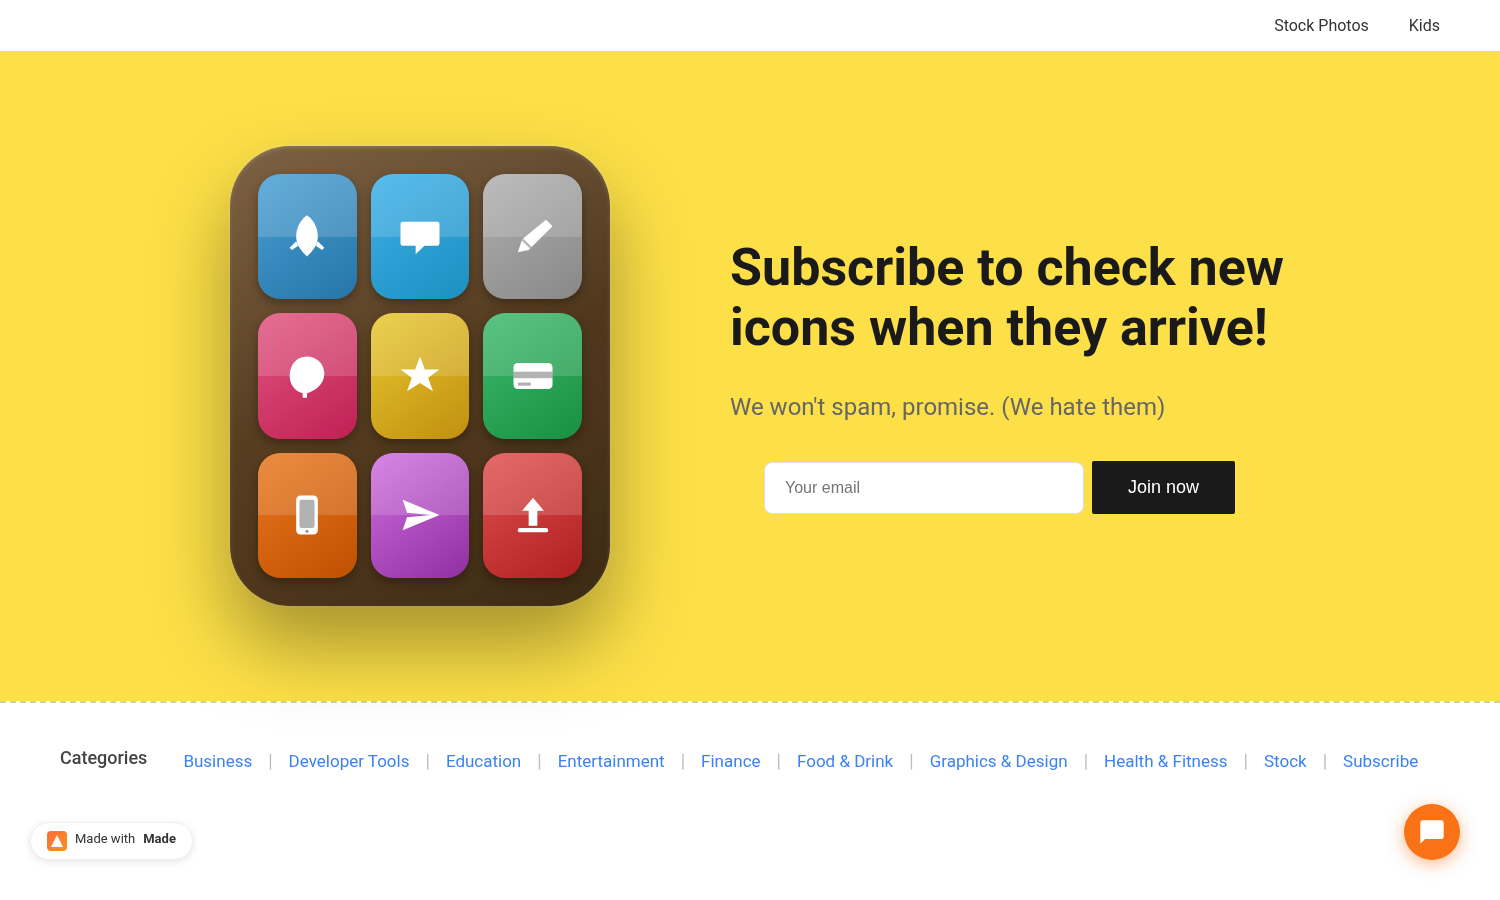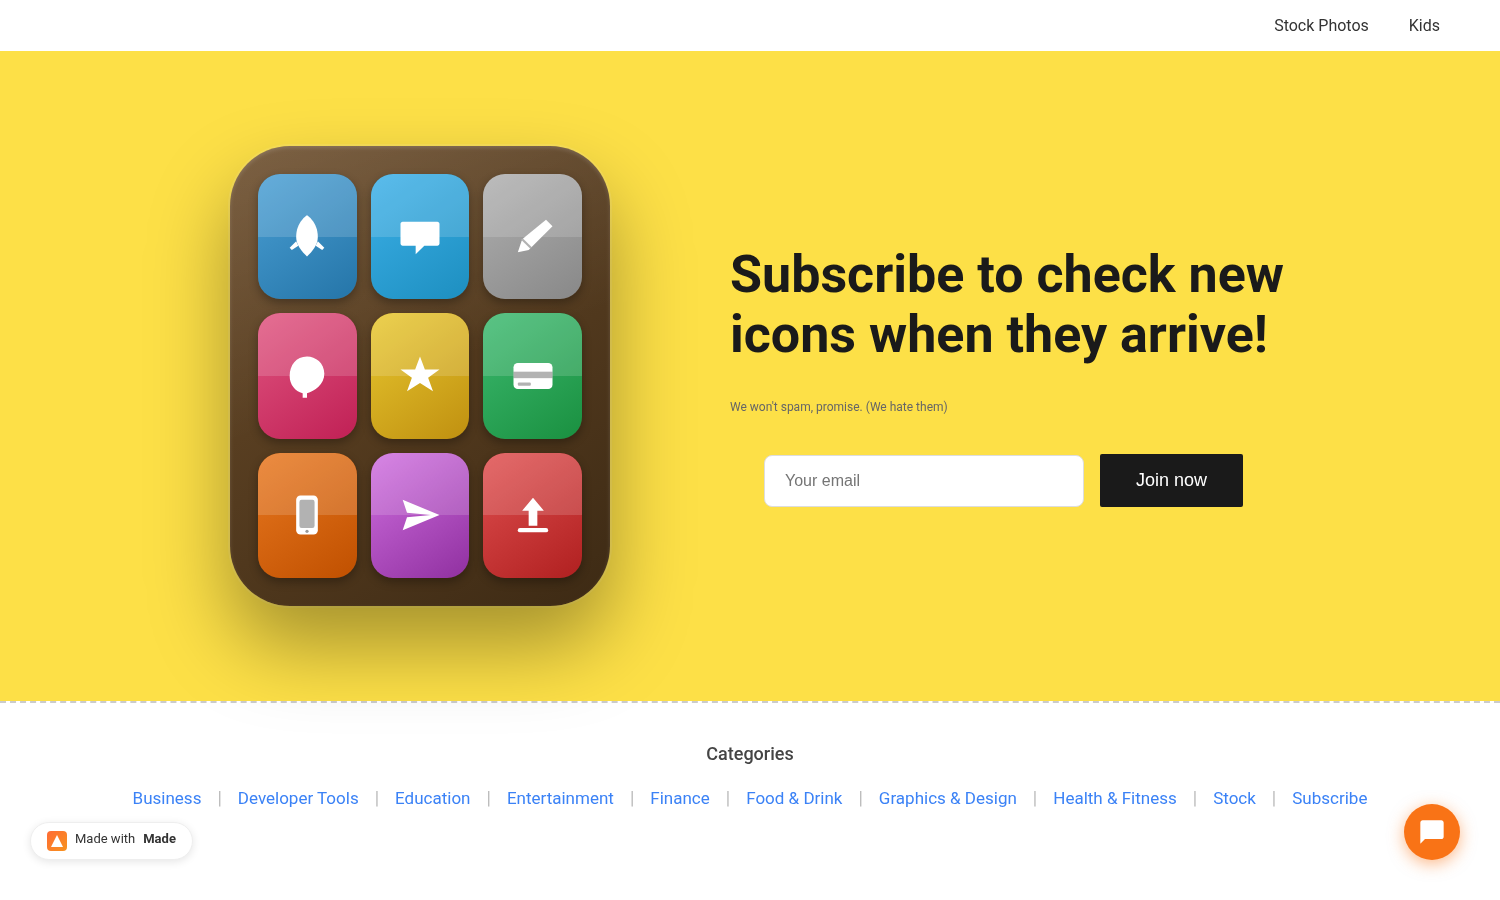--- a/index.html
+++ b/index.html
@@ -133,30 +133,30 @@
 
     .hero-title {
       font-size: 52px;
       font-weight: 700;
       line-height: 1.15;
       color: #1a1a1a;
       margin-bottom: 24px;
     }
 
     .hero-subtitle {
-      font-size: 12px;
+      font-size: 24px;
       color: #666;
       margin-bottom: 40px;
       font-weight: 400;
       margin-top: 36px;
     }
 
     .subscribe-form {
       display: flex;
-      gap: 16px;
+      gap: 8px;
       align-items: center;
       padding-left: 34px;
     }
 
     .email-input {
       flex: 1;
       max-width: 320px;
       padding: 16px 20px;
       border: 1.5px solid #ddd;
       border-radius: 8px;
@@ -187,23 +187,23 @@
     }
 
     
     footer {
       background: #fff;
       padding: 40px 60px 60px;
     }
 
     .categories-section {
       display: flex;
-      flex-direction: column;
-      align-items: center;
-      gap: 8px;
+      flex-direction: row;
+      align-items: center;
+      gap: 20px;
     }
 
     .categories-label {
       font-size: 18px;
       font-weight: 500;
       color: #444;
       margin-bottom: 8px;
     }
 
     .categories-list {

